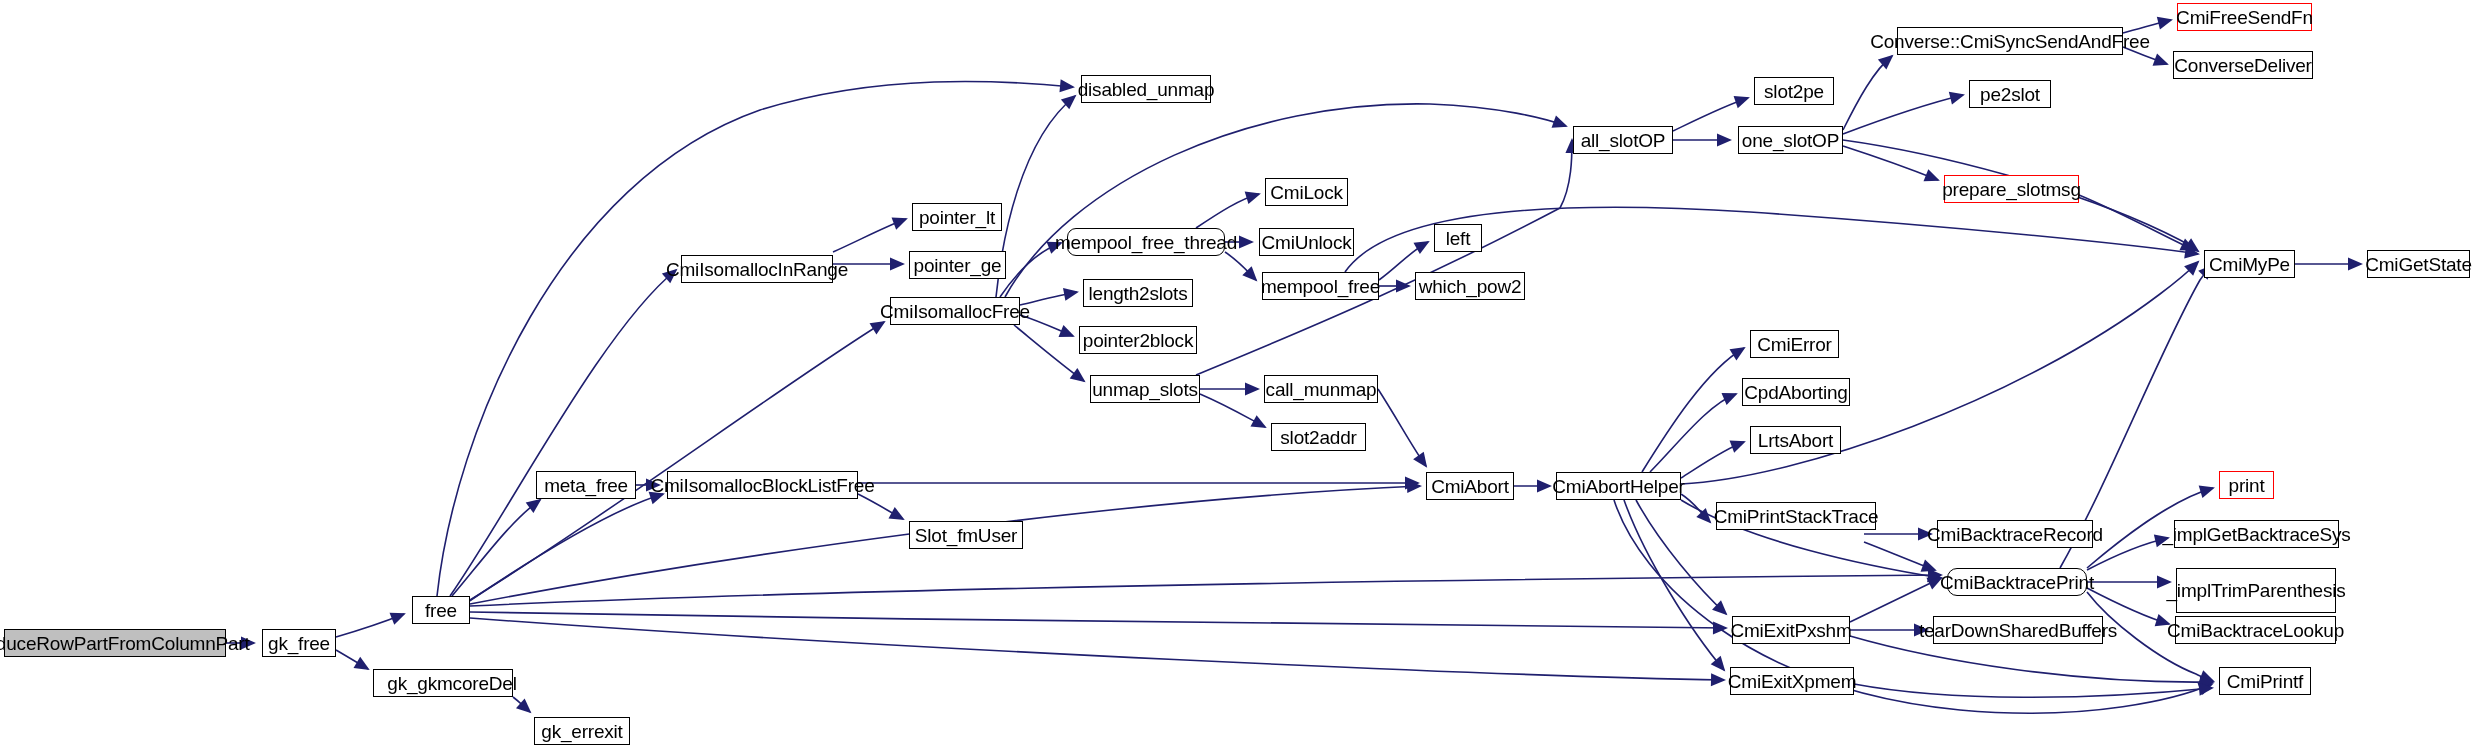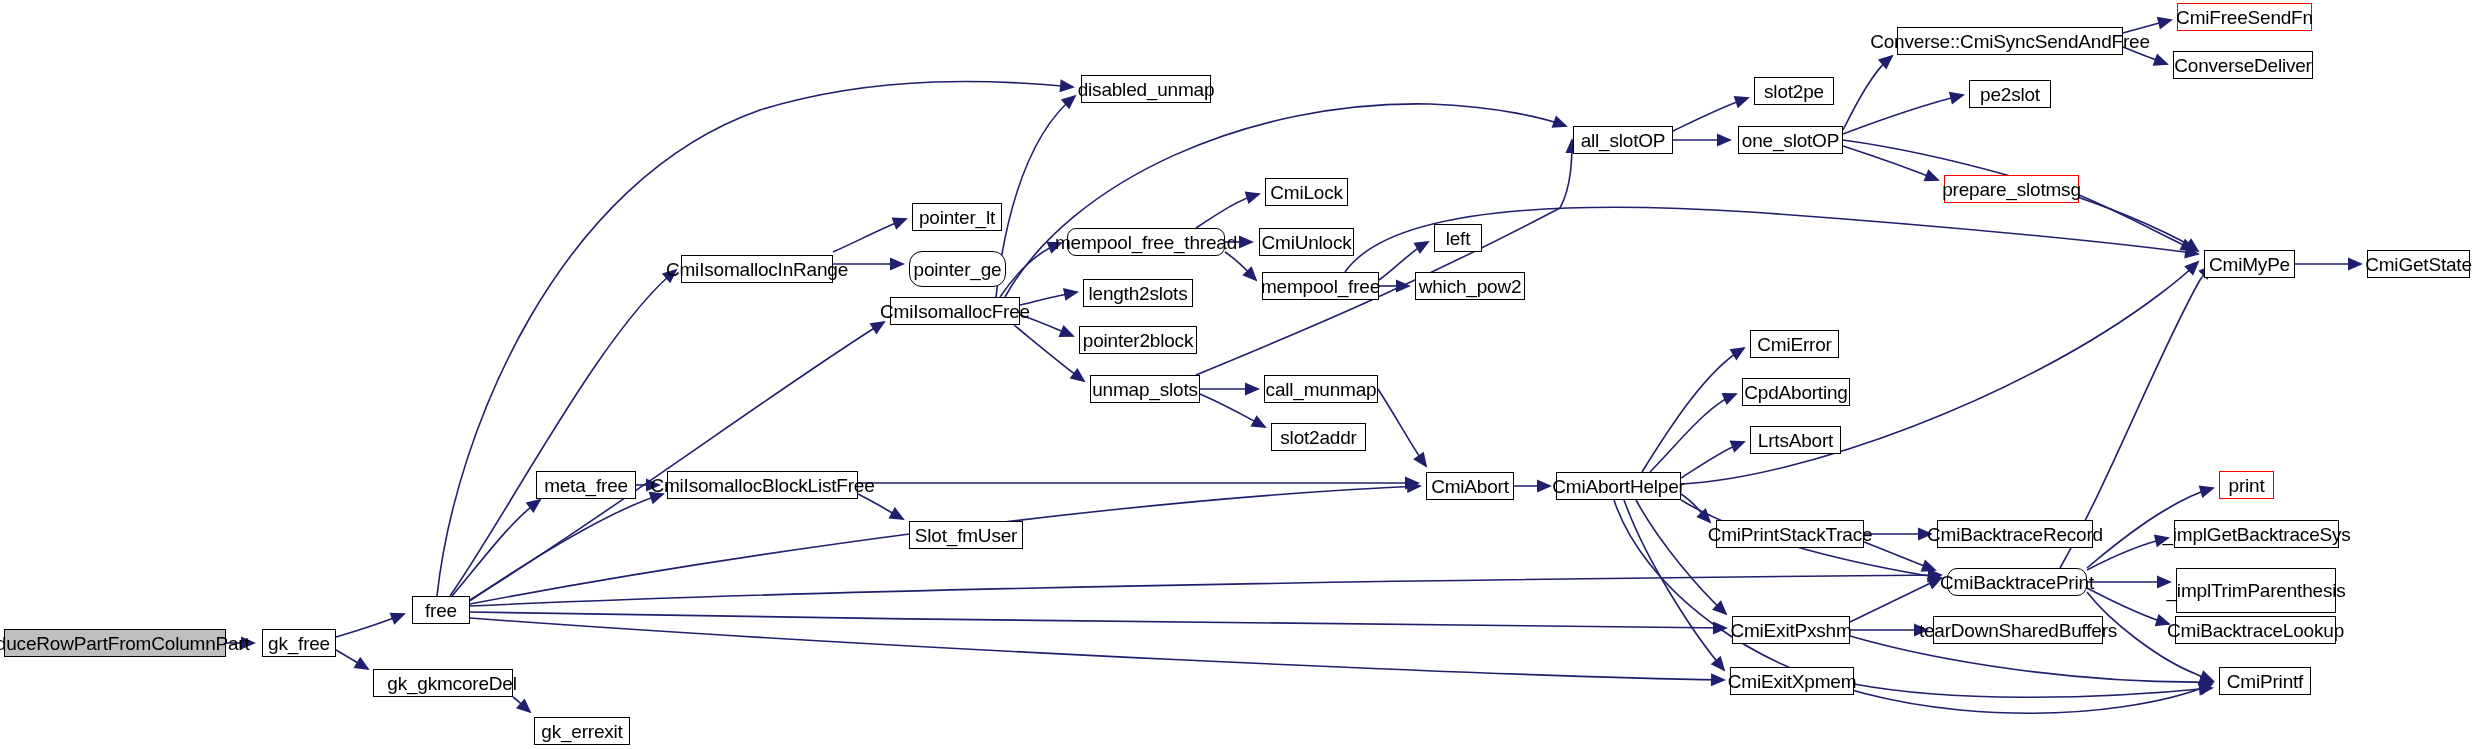--- a/index.html
+++ b/index.html
@@ -196,21 +196,21 @@
       <div class="gnode root" style="left: 4px; top: 629px; width: 222px; height: 28px;">InduceRowPartFromColumnPart</div>
       <div class="gnode" style="left: 262px; top: 629px; width: 74px; height: 28px;">gk_free</div>
       <div class="gnode" style="left: 412px; top: 596px; width: 58px; height: 28px;">free</div>
       <div class="gnode" style="left: 373px; top: 669px; width: 140px; height: 28px; padding-left: 25px;">gk_gkmcoreDel</div>
       <div class="gnode" style="left: 534px; top: 717px; width: 96px; height: 28px;">gk_errexit</div>
       <div class="gnode" style="left: 536px; top: 471px; width: 100px; height: 28px;">meta_free</div>
       <div class="gnode" style="left: 667px; top: 471px; width: 191px; height: 28px;">CmiIsomallocBlockListFree</div>
       <div class="gnode" style="left: 909px; top: 521px; width: 114px; height: 28px;">Slot_fmUser</div>
       <div class="gnode" style="left: 681px; top: 255px; width: 152px; height: 28px;">CmiIsomallocInRange</div>
       <div class="gnode" style="left: 912px; top: 203px; width: 90px; height: 28px;">pointer_lt</div>
-      <div class="gnode" style="left: 909px; top: 251px; width: 97px; height: 36px; border-radius: 13px;">pointer_ge</div>
+      <div class="gnode" style="left: 909px; top: 251px; width: 97px; height: 28px;">pointer_ge</div>
       <div class="gnode" style="left: 890px; top: 297px; width: 130px; height: 28px;">CmiIsomallocFree</div>
       <div class="gnode" style="left: 1083px; top: 279px; width: 110px; height: 28px;">length2slots</div>
       <div class="gnode" style="left: 1079px; top: 326px; width: 118px; height: 28px;">pointer2block</div>
       <div class="gnode" style="left: 1090px; top: 375px; width: 110px; height: 28px;">unmap_slots</div>
       <div class="gnode" style="left: 1067px; top: 228px; width: 158px; height: 28px; border-radius: 9px;">mempool_free_thread</div>
       <div class="gnode" style="left: 1265px; top: 178px; width: 83px; height: 28px;">CmiLock</div>
       <div class="gnode" style="left: 1259px; top: 228px; width: 95px; height: 28px;">CmiUnlock</div>
       <div class="gnode" style="left: 1262px; top: 272px; width: 117px; height: 28px;">mempool_free</div>
       <div class="gnode" style="left: 1434px; top: 224px; width: 48px; height: 28px;">left</div>
       <div class="gnode" style="left: 1415px; top: 272px; width: 110px; height: 28px;">which_pow2</div>
@@ -225,21 +225,21 @@
       <div class="gnode alert" style="left: 1944px; top: 175px; width: 135px; height: 28px;">prepare_slotmsg</div>
       <div class="gnode alert" style="left: 2177px; top: 3px; width: 135px; height: 28px; text-align: right;">CmiFreeSendFn</div>
       <div class="gnode" style="left: 2173px; top: 51px; width: 140px; height: 28px;">ConverseDeliver</div>
       <div class="gnode" style="left: 2204px; top: 250px; width: 91px; height: 28px;">CmiMyPe</div>
       <div class="gnode" style="left: 2367px; top: 250px; width: 103px; height: 28px;">CmiGetState</div>
       <div class="gnode" style="left: 1426px; top: 472px; width: 88px; height: 28px;">CmiAbort</div>
       <div class="gnode" style="left: 1556px; top: 472px; width: 125px; height: 28px;">CmiAbortHelper</div>
       <div class="gnode" style="left: 1750px; top: 330px; width: 89px; height: 28px;">CmiError</div>
       <div class="gnode" style="left: 1742px; top: 378px; width: 108px; height: 28px;">CpdAborting</div>
       <div class="gnode" style="left: 1750px; top: 426px; width: 91px; height: 28px;">LrtsAbort</div>
-      <div class="gnode" style="left: 1716px; top: 520px; width: 148px; height: 28px;">CmiPrintStackTrace</div>
+      <div class="gnode" style="left: 1716px; top: 502px; width: 160px; height: 28px;">CmiPrintStackTrace</div>
       <div class="gnode" style="left: 1937px; top: 520px; width: 156px; height: 28px;">CmiBacktraceRecord</div>
       <div class="gnode" style="left: 1947px; top: 568px; width: 140px; height: 28px; border-radius: 10px;">CmiBacktracePrint</div>
       <div class="gnode" style="left: 1732px; top: 616px; width: 118px; height: 28px;">CmiExitPxshm</div>
       <div class="gnode" style="left: 1933px; top: 616px; width: 170px; height: 28px;">tearDownSharedBuffers</div>
       <div class="gnode" style="left: 1730px; top: 667px; width: 124px; height: 28px;">CmiExitXpmem</div>
       <div class="gnode alert" style="left: 2219px; top: 471px; width: 55px; height: 28px;">print</div>
       <div class="gnode" style="left: 2174px; top: 520px; width: 165px; height: 28px;">_implGetBacktraceSys</div>
       <div class="gnode" style="left: 2176px; top: 568px; width: 160px; height: 45px;">_implTrimParenthesis</div>
       <div class="gnode" style="left: 2175px; top: 616px; width: 161px; height: 28px;">CmiBacktraceLookup</div>
       <div class="gnode" style="left: 2219px; top: 667px; width: 92px; height: 28px;">CmiPrintf</div>

